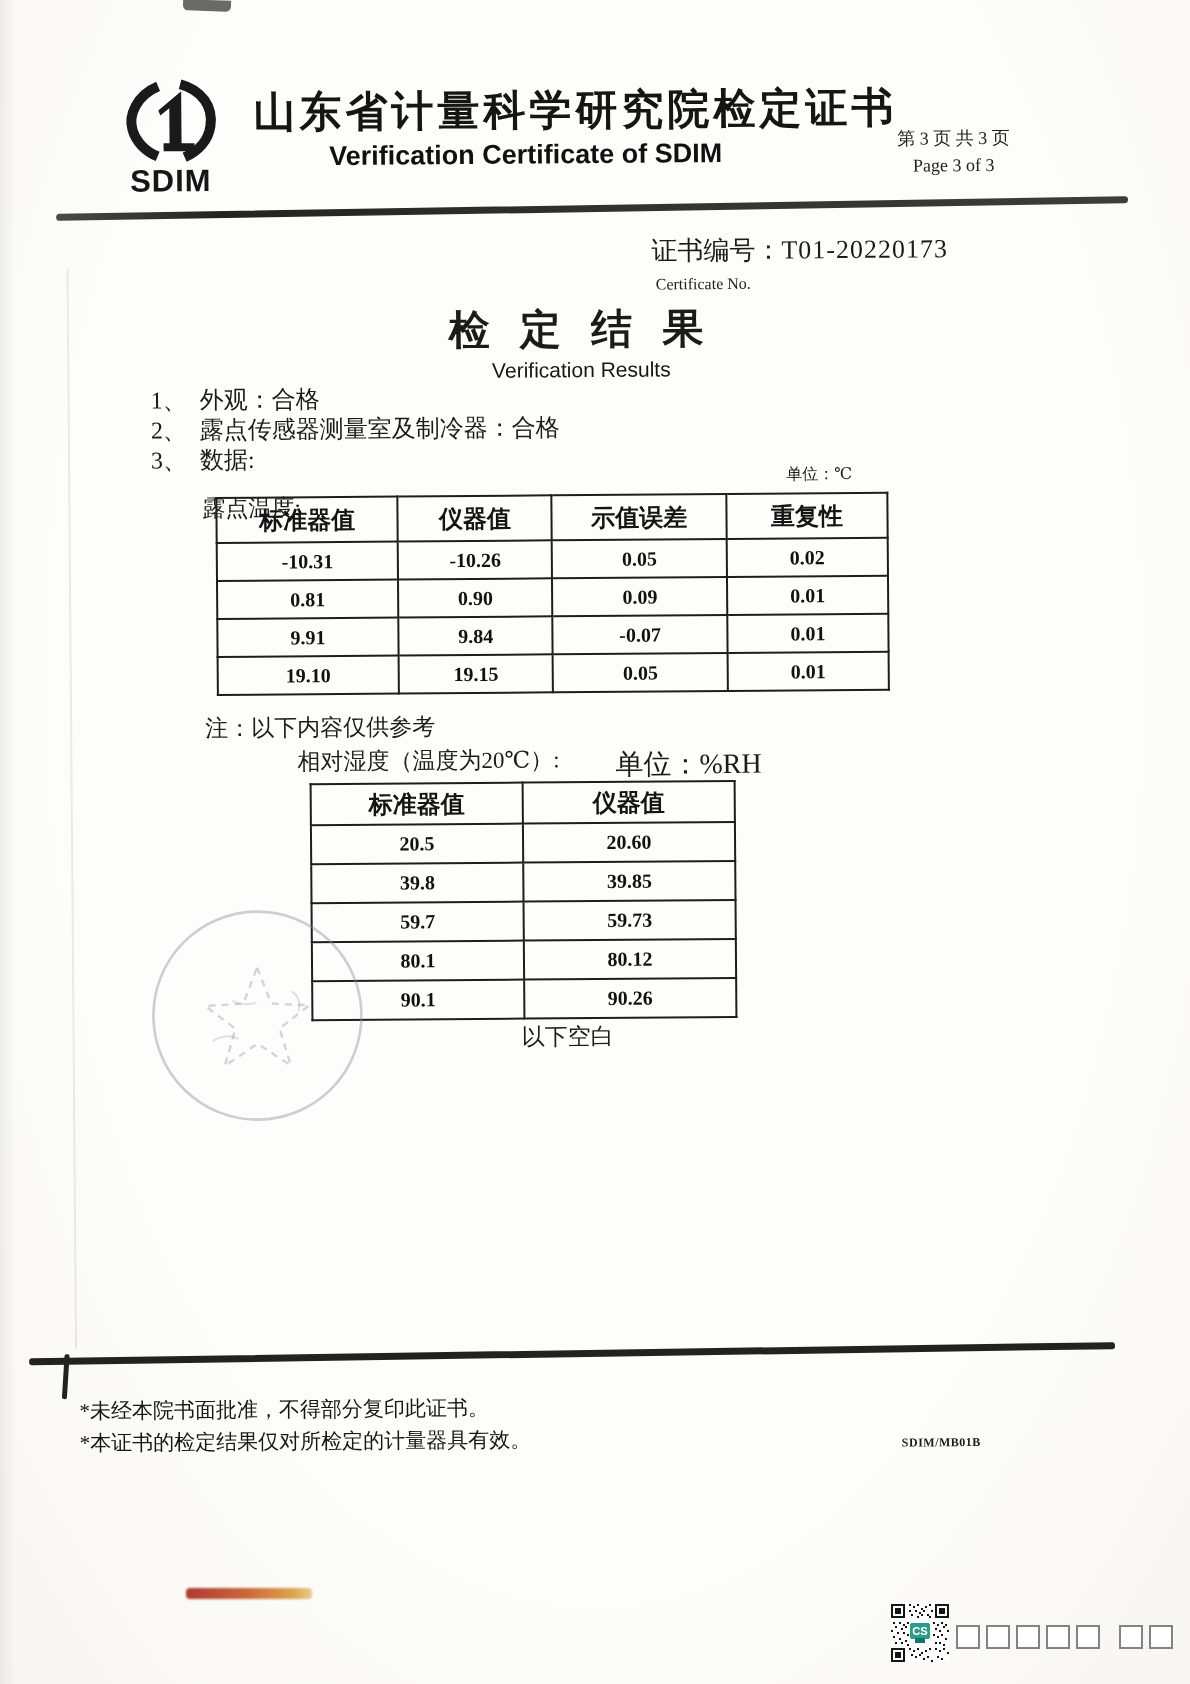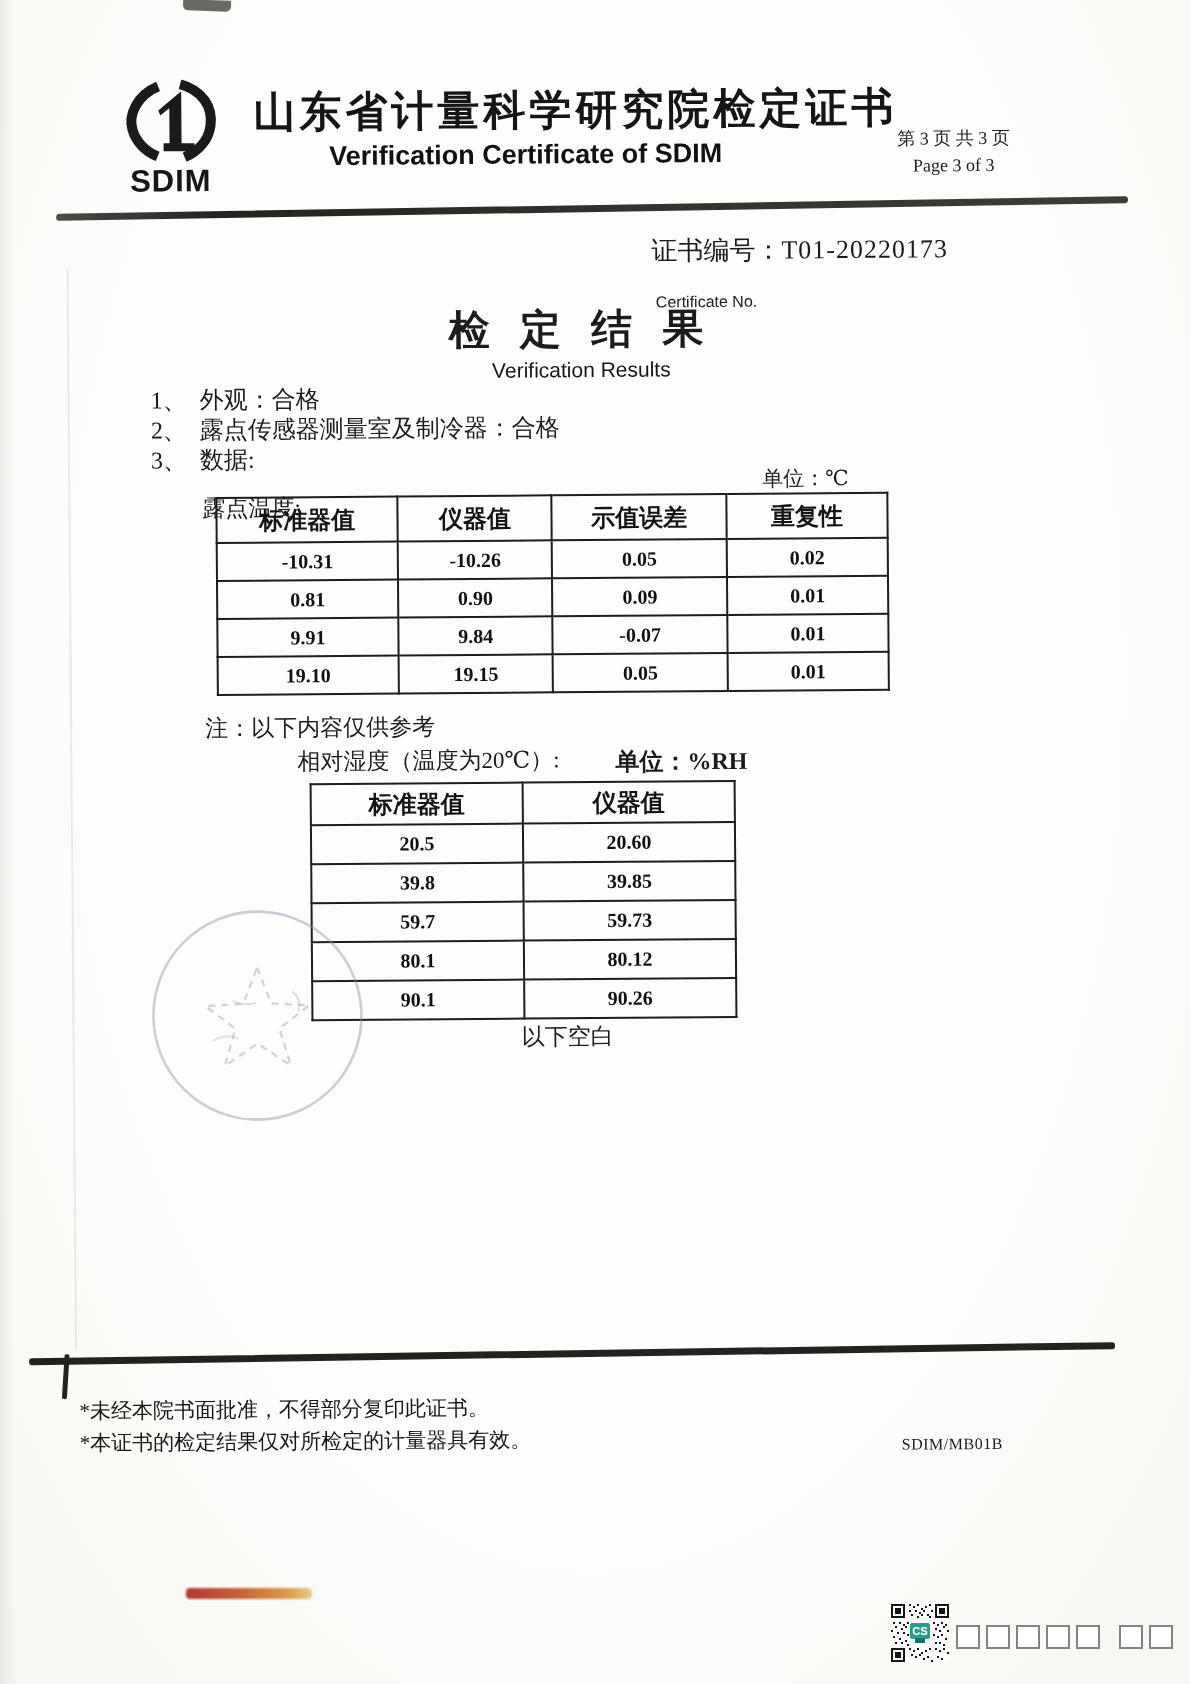--- a/index.html
+++ b/index.html
@@ -17,58 +17,58 @@
   .logo-text { font-family:"Liberation Sans","DejaVu Sans",sans-serif; font-weight:bold; font-size:31px; letter-spacing:1px; color:#161616; margin-top:-6px; }
   .title-cn { left:258px; top:82px; width:604px; text-align:center; font-size:42px; font-weight:700; letter-spacing:4px; color:#151514; white-space:nowrap; }
   .title-en { left:228px; top:139px; width:604px; text-align:center; font-family:"Liberation Sans","DejaVu Sans",sans-serif; font-weight:bold; font-size:27px; color:#111; white-space:nowrap; }
   .page-info { left:868px; top:128px; width:180px; text-align:center; font-size:18px; line-height:27px; color:#222; }
   .rule-top { left:60px; top:205px; width:1072px; height:7px; border-radius:4px; transform:rotate(-0.5deg);
               background:linear-gradient(90deg,#4a4a46,#23231f 15%,#32322e 55%,#3e3e38 100%); }
 
   
   .cert-line { left:655px; top:234px; font-size:26px; white-space:nowrap; }
   .cert-value { font-family:"Liberation Serif",serif; letter-spacing:1px; }
-  .cert-en { left:659px; top:276px; font-family:Liberation Sans, sans-serif; font-size:16px; color:#1d1d1d;margin-top:18px; }
+  .cert-en { left:659px; top:276px; font-family:Liberation Serif, serif; font-size:16px; color:#1d1d1d; }
 
   
   .results-title { left:384px; top:302px; width:400px; text-align:center; font-size:41px; font-weight:700; letter-spacing:10px; white-space:nowrap; }
   .results-sub { left:384px; top:358px; width:400px; text-align:center; font-family:"Liberation Sans","DejaVu Sans",sans-serif; font-size:21px; color:#161616; }
 
   
   .results-list { left:153px; top:382px; font-size:24px; }
   .item { height:30px; line-height:30px; white-space:nowrap; }
   .idx { display:inline-block; margin-right:13px; }
 
   
   .t1-caption { left:204px; top:466px; font-size:23px;margin-top:24px; }
-  .t1-unit { left:764px; top:466px; font-size:21px; }
+  .t1-unit { left:788px; top:466px; font-size:16px; }
   table { border-collapse:collapse; table-layout:fixed; background:transparent; }
   th, td { border:2px solid #1d1d1b; text-align:center; vertical-align:middle; }
   th { font-size:24px; font-weight:600; color:#141414; }
   td { font-size:20px; font-weight:700; color:#111; }
   .dew-table { left:217px; top:494px; width:673px; }
   .dew-table th { height:45px; }
   .dew-table td { height:38px; }
   .note-line { left:205px; top:710px; font-size:23px; }
   .t2-caption { left:297px; top:744px; font-size:23px; white-space:nowrap; }
-  .t2-unit { left:615px; top:746px; font-size:24px; font-weight:700; }
+  .t2-unit { left:615px; top:746px; font-size:28px; font-weight:400; }
   .hum-table { left:309px; top:781px; width:426px; }
   .hum-table th { height:41px; }
   .hum-table td { height:39px; }
   .blank-line { left:480px; top:1021px; width:170px; text-align:center; font-size:23px; }
 
   
   .stamp { left:140px; top:893px; width:235px; height:250px; pointer-events:none; }
 
   
   .rule-bottom { left:24px; top:1350px; width:1086px; height:7px; background:#22221f; border-radius:3px; transform:rotate(-0.4deg); }
   .rule-bottom-stub { left:58px; top:1350px; width:5px; height:45px; background:#22221f; border-radius:2px; transform:rotate(4deg); }
   .foot-note { left:74px; font-size:21px; white-space:nowrap; color:#161615; }
   .fn1 { top:1393px; } .fn2 { top:1425px; }
-  .form-code { left:896px; top:1438px; font-size:16px; font-weight:400; letter-spacing:0.5px; }
+  .form-code { left:896px; top:1438px; font-size:12px; font-weight:700; letter-spacing:0.5px; }
 
   
   .top-mark { left:183px; top:0; width:48px; height:11px; background:#504f4b; border-radius:0 0 5px 5px; transform:rotate(2deg); opacity:0.85; }
   .red-smudge { left:186px; top:1588px; width:126px; height:11px; border-radius:4px; opacity:0.9;
                 background:linear-gradient(90deg,#a8251f,#c35426 45%,#d99b3c 85%,#e6c985); filter:blur(1px); }
 
   
   .qr { left:891px; top:1604px; width:58px; height:58px; }
   .glyph-row { left:956px; top:1623px; height:28px; display:flex; align-items:center; }
   .gbox { display:inline-block; width:24px; height:24px; border:2px solid #838383; background:#fff; margin-right:6px; }

